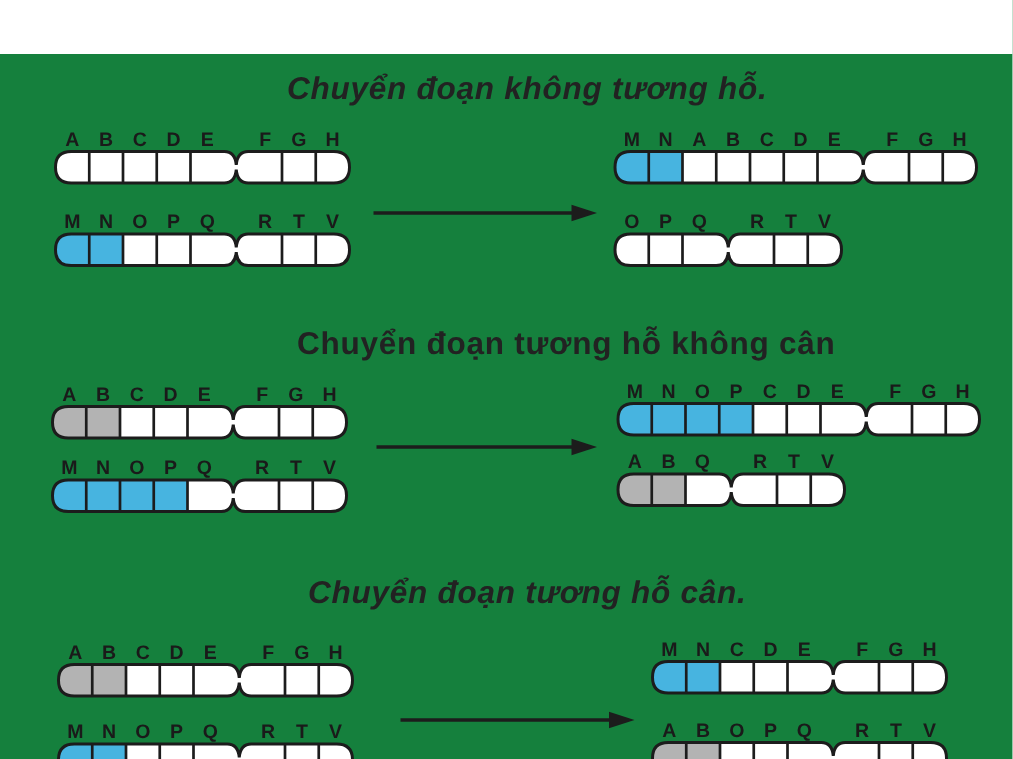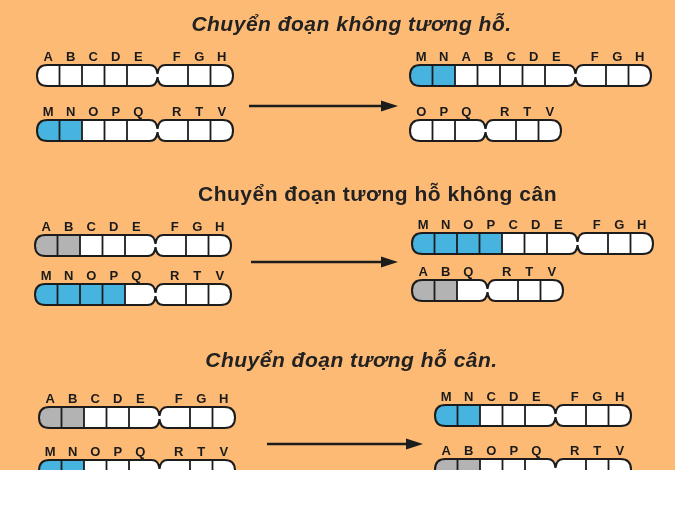--- a/index.html
+++ b/index.html
@@ -1,18 +1,18 @@
 <!DOCTYPE html>
 <html><head>
 <meta charset="utf-8">
 <style>
   html,body{margin:0;padding:0;background:#fff;}
   .figure{
-    position:relative;width:675px;height:470px;background:#fdba74;
-    font-family:"Liberation Sans",sans-serif;overflow:hidden;
+    position:relative;width:675px;height:470px;background:#15803d;
+    font-family:"Liberation Sans",sans-serif;overflow:hidden;margin-top:36px;
   }
   .sec{position:absolute;left:0;width:675px;}
   .title{
     position:absolute;left:0;width:675px;text-align:center;
     font-size:21px;font-weight:bold;color:#222;letter-spacing:.5px;
   }
   .title.italic{font-style:italic;}
   .group{position:absolute;display:flex;flex-direction:column;align-items:flex-start;}
   .chrom{line-height:0;}
   .arrow-slot{position:absolute;line-height:0;}

